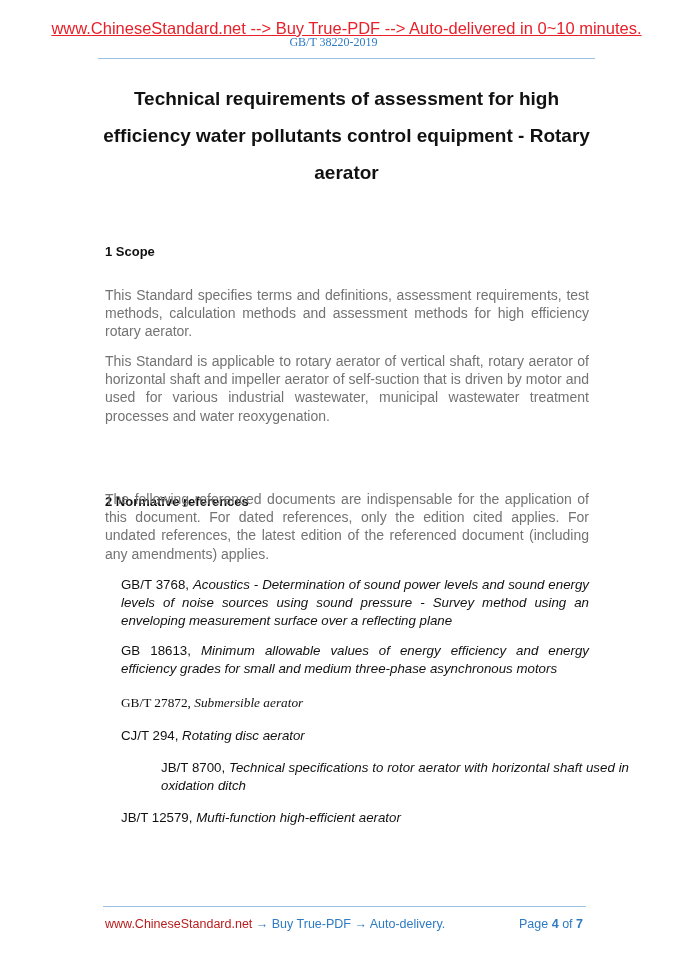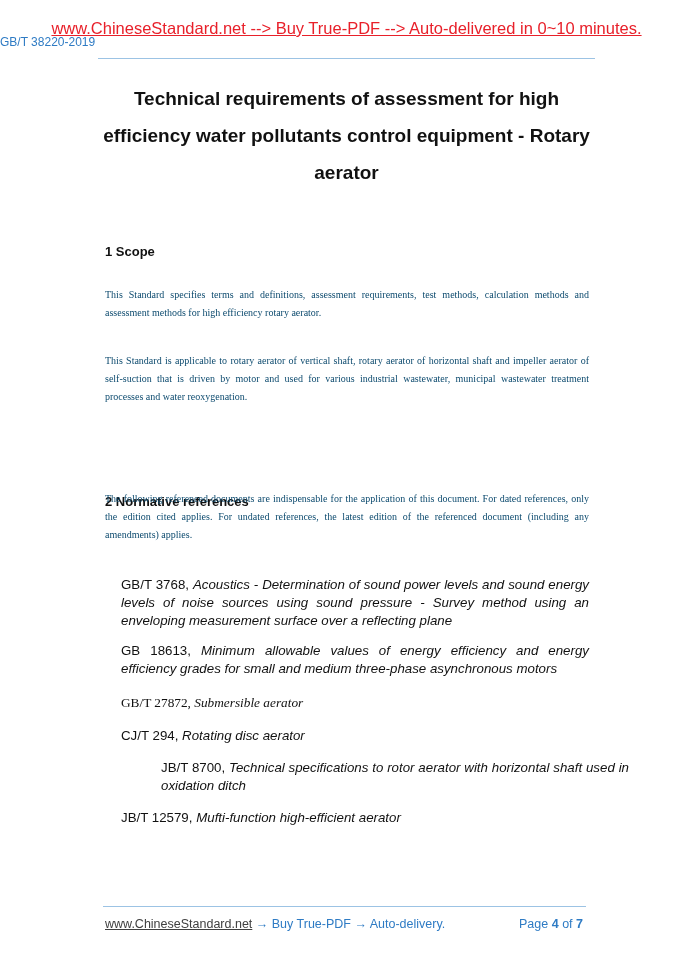--- a/index.html
+++ b/index.html
@@ -25,23 +25,25 @@
       color: #e8202a;
       line-height: 18px;
       white-space: nowrap;
       text-decoration: underline;
     }
     .std-code {
       position: absolute;
       top: 35px;
       left: 0;
       width: 667px;
+      text-align: center;
       font-size: 12px;
       color: #2e7bc4;
       line-height: 14px;
+      font-family: Liberation Serif, serif;
     }
     .header-rule {
       position: absolute;
       top: 58px;
       left: 98px;
       width: 497px;
       height: 1px;
       background: #9cc3e4;
     }
     .doc-title {
@@ -62,26 +64,25 @@
       font-weight: bold;
       font-size: 13px;
       line-height: 22px;
       margin: 0;
       color: #111;
     }
     .para {
       position: absolute;
       left: 105px;
       width: 484px;
-      font-size: 10px;
+      font-size: 14px;
       line-height: 18.2px;
       text-align: justify;
       margin: 0;
-      color: #0c4a6e;
-      font-family: Liberation Serif, serif;
+      color: #737373;
     }
     .ref {
       position: absolute;
       left: 121px;
       width: 468px;
       font-size: 13.3px;
       line-height: 18.2px;
       text-align: justify;
       margin: 0;
       color: #111;
@@ -100,22 +101,21 @@
     .footer {
       position: absolute;
       top: 916px;
       left: 105px;
       width: 480px;
       font-size: 12.5px;
       color: #2e7bc4;
       line-height: 16px;
     }
     .footer-link {
-      color: #404040;
-      text-decoration: underline;
+      color: #b91c1c;
       text-align: center;
     }
     .footer-page {
       position: absolute;
       right: 2px;
       top: 0;
     }
     .footer-page b {
       font-weight: bold;
     }

